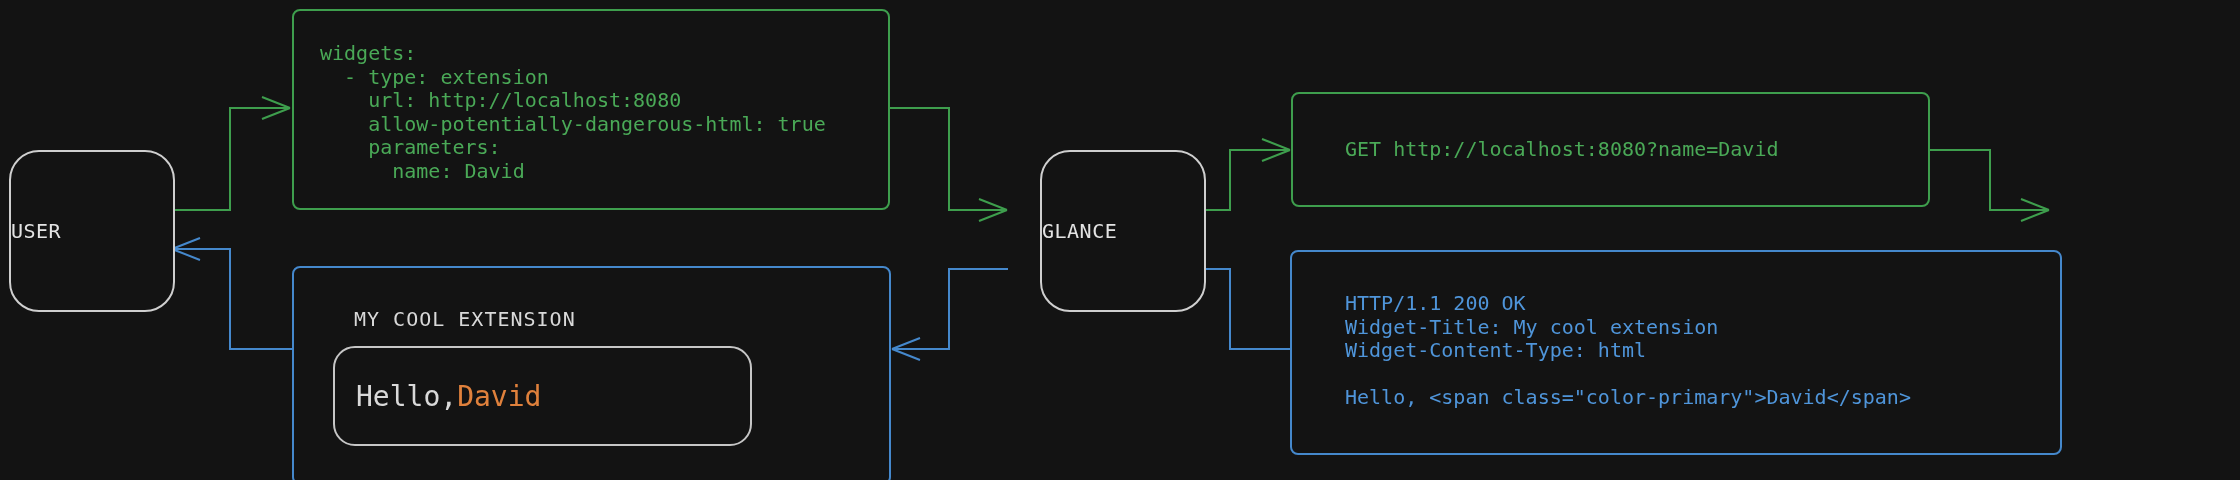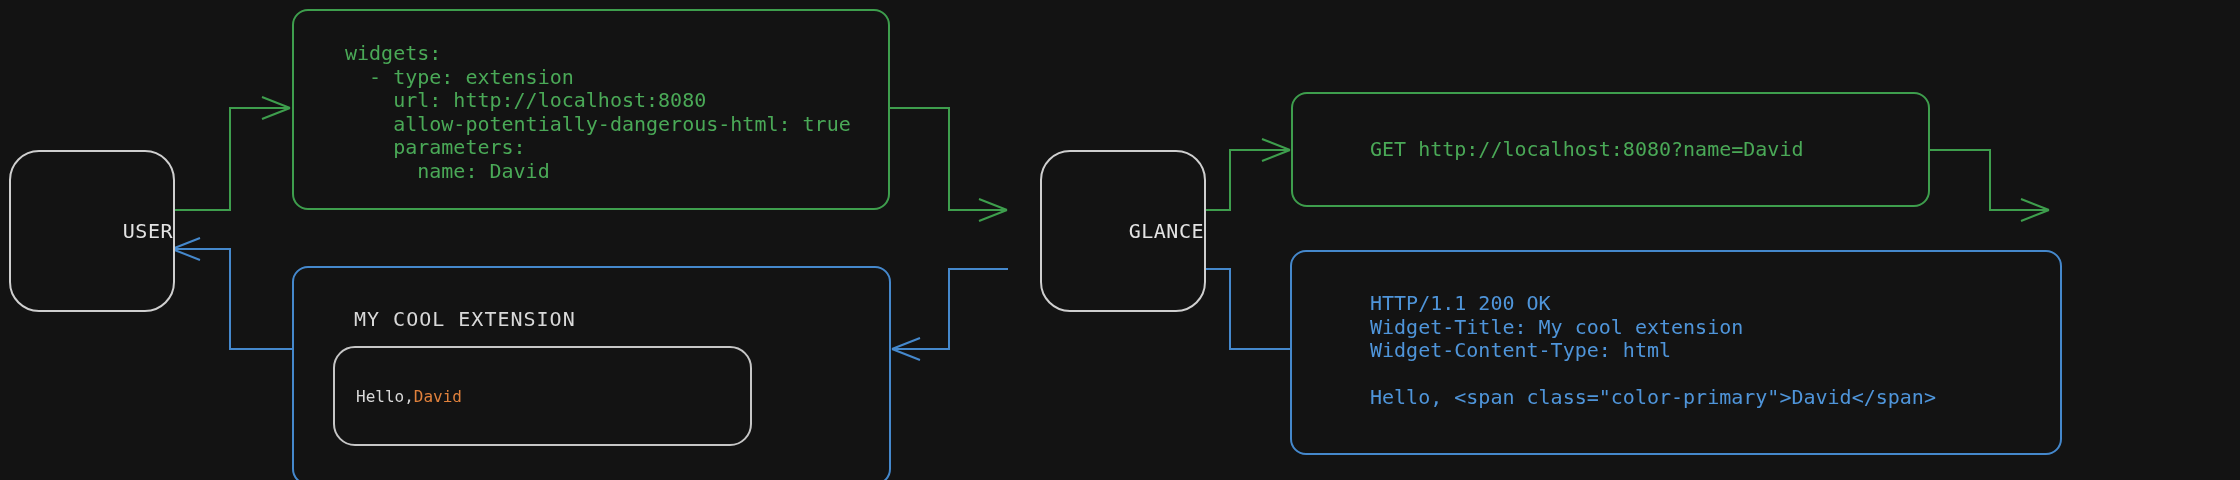--- a/index.html
+++ b/index.html
@@ -32,35 +32,34 @@
   .wires .green { stroke: var(--green); }
   .wires .blue  { stroke: var(--blue); }
 
   .node {
     position: absolute;
     border: 2px solid var(--node-border);
     border-radius: 30px;
     background: var(--bg);
     display: flex;
     align-items: center;
-    justify-content: flex-end;
+    justify-content: flex-start;
     color: var(--node-text);
     font-size: 20px;
     letter-spacing: 0.5px;
   }
   #node-user      { left: 9px;    top: 150px; width: 162px; height: 158px; }
   #node-glance    { left: 1040px; top: 150px; width: 162px; height: 158px; }
   #node-extension { left: 2050px; top: 150px; width: 178px; height: 158px; }
 
   .msgbox {
     position: absolute;
-    border-radius: 16px;
+    border-radius: 8px;
     background: var(--bg);
     box-sizing: border-box;
-    padding-left: 25px;
   }
   .msgbox.green-box { border: 2px solid var(--green); color: var(--green-text); }
   .msgbox.blue-box  { border: 2px solid var(--blue);  color: var(--blue-text); }
 
   #config-box   { left: 292px;  top: 9px;   width: 598px; height: 201px; }
   #request-box  { left: 1291px; top: 92px;  width: 639px; height: 115px;
                   display: flex; align-items: center; }
   #response-box { left: 1290px; top: 250px; width: 772px; height: 205px; }
   #rendered-box { left: 292px;  top: 266px; width: 599px; height: 219px;
                   border: 2px solid var(--blue); }
@@ -86,21 +85,21 @@
   #widget-inner {
     position: absolute;
     left: 39px; top: 78px;
     width: 419px; height: 100px;
     border: 2px solid var(--inner-border);
     border-radius: 22px;
     box-sizing: border-box;
     display: flex;
     align-items: center;
     padding-left: 21px;
-    font-size: 16px;
+    font-size: 28px;
     color: var(--light-text);
   }
   #widget-inner .name { color: var(--orange); }
 </style>
 </head>
 <body>
 
 <div class="canvas">
 
   <svg class="wires" viewBox="0 0 2240 480">

